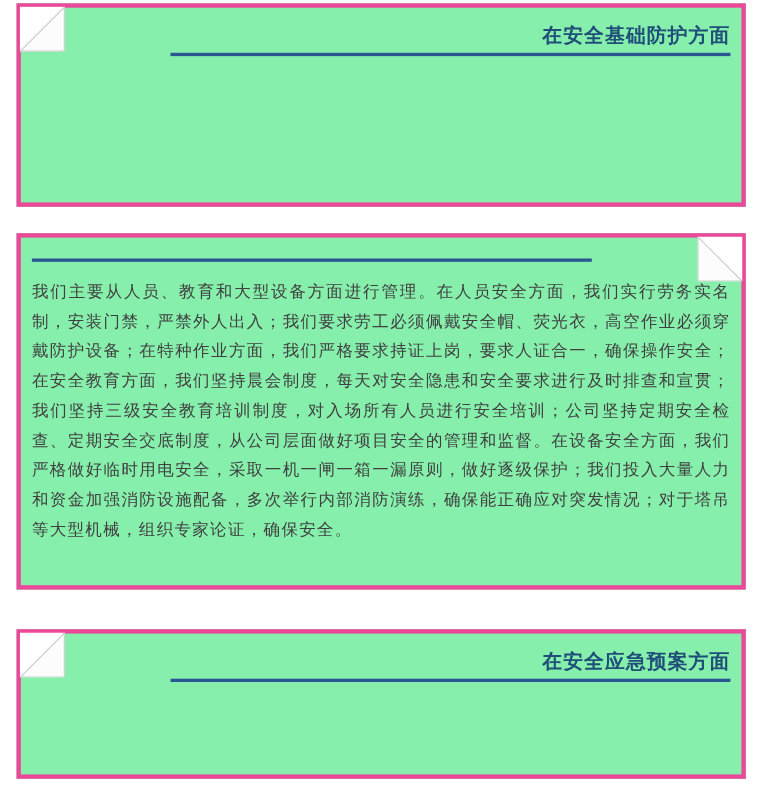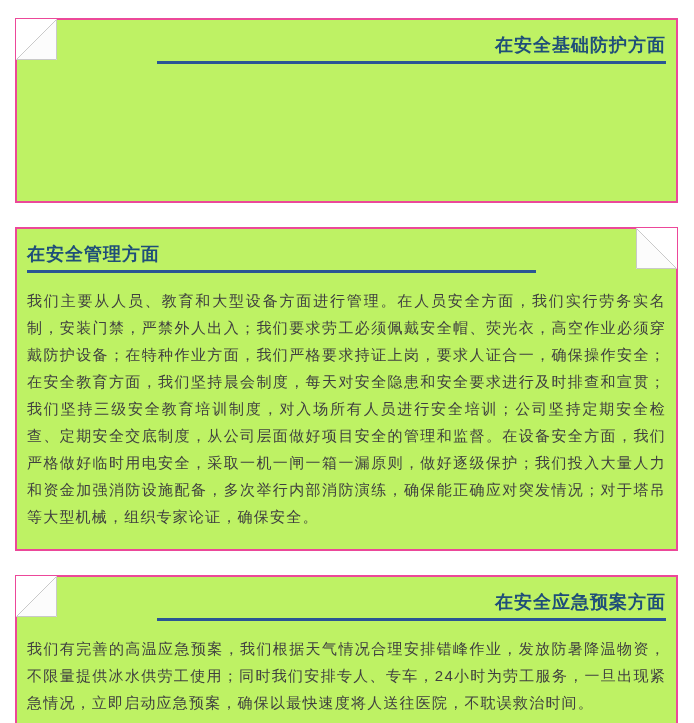--- a/index.html
+++ b/index.html
@@ -10,28 +10,27 @@
     position: relative;
     font-family: "Liberation Sans", "DejaVu Sans", sans-serif;
     overflow: hidden;
   }
   .page { position: absolute; top: 0; left: 0; width: 694px; height: 723px; }
 
   .card {
     position: absolute;
     left: 15px;
     width: 663px;
-    background: #bef264;
-    border: 2px solid #ec4899;
+    background: #86efac;
+    border: 4px solid #ec4899;
     padding: 14px 10px 10px 10px;
-    margin-top: 15px;
   }
   .card-1 { top: 3px;   height: 185px; }
   .card-2 { top: 212px; height: 324px; }
-  .card-3 { top: 560px; height: 160px; }
+  .card-3 { top: 572px; height: 136px; }
 
   .fold {
     position: absolute;
     width: 41px;
     height: 41px;
     display: block;
   }
   .fold-left  { top: -1px; left:  -1px; }
   .fold-right { top: -1px; right: -1px; }
   .fold svg { display: block; }
@@ -80,30 +79,28 @@
     <div class="title-underline"></div>
   </section>
 
   <section class="card card-2 align-left">
     <span class="fold fold-right">
       <svg width="41" height="41" viewBox="0 0 41 41">
         <rect x="0" y="0" width="41" height="41" fill="#ffffff"></rect>
         <polygon points="0.5,0.5 40.5,40.5 0.5,40.5" fill="#fcfcfc" stroke="#c9c9c9" stroke-width="1"></polygon>
       </svg>
     </span>
-    <h2 class="section-title">在安全管理方面</h2>
     <div class="title-underline"></div>
     <p class="section-body">我们主要从人员、教育和大型设备方面进行管理。在人员安全方面，我们实行劳务实名制，安装门禁，严禁外人出入；我们要求劳工必须佩戴安全帽、荧光衣，高空作业必须穿戴防护设备；在特种作业方面，我们严格要求持证上岗，要求人证合一，确保操作安全；在安全教育方面，我们坚持晨会制度，每天对安全隐患和安全要求进行及时排查和宣贯；我们坚持三级安全教育培训制度，对入场所有人员进行安全培训；公司坚持定期安全检查、定期安全交底制度，从公司层面做好项目安全的管理和监督。在设备安全方面，我们严格做好临时用电安全，采取一机一闸一箱一漏原则，做好逐级保护；我们投入大量人力和资金加强消防设施配备，多次举行内部消防演练，确保能正确应对突发情况；对于塔吊等大型机械，组织专家论证，确保安全。</p>
   </section>
 
   <section class="card card-3 align-right">
     <span class="fold fold-left">
       <svg width="41" height="41" viewBox="0 0 41 41">
         <rect x="0" y="0" width="41" height="41" fill="#ffffff"></rect>
         <polygon points="0.5,40.5 40.5,0.5 40.5,40.5" fill="#fcfcfc" stroke="#c9c9c9" stroke-width="1"></polygon>
       </svg>
     </span>
     <h2 class="section-title">在安全应急预案方面</h2>
     <div class="title-underline"></div>
-    <p class="section-body">我们有完善的高温应急预案，我们根据天气情况合理安排错峰作业，发放防暑降温物资，不限量提供冰水供劳工使用；同时我们安排专人、专车，24小时为劳工服务，一旦出现紧急情况，立即启动应急预案，确保以最快速度将人送往医院，不耽误救治时间。</p>
   </section>
 
 </div>
 
 </body></html>

